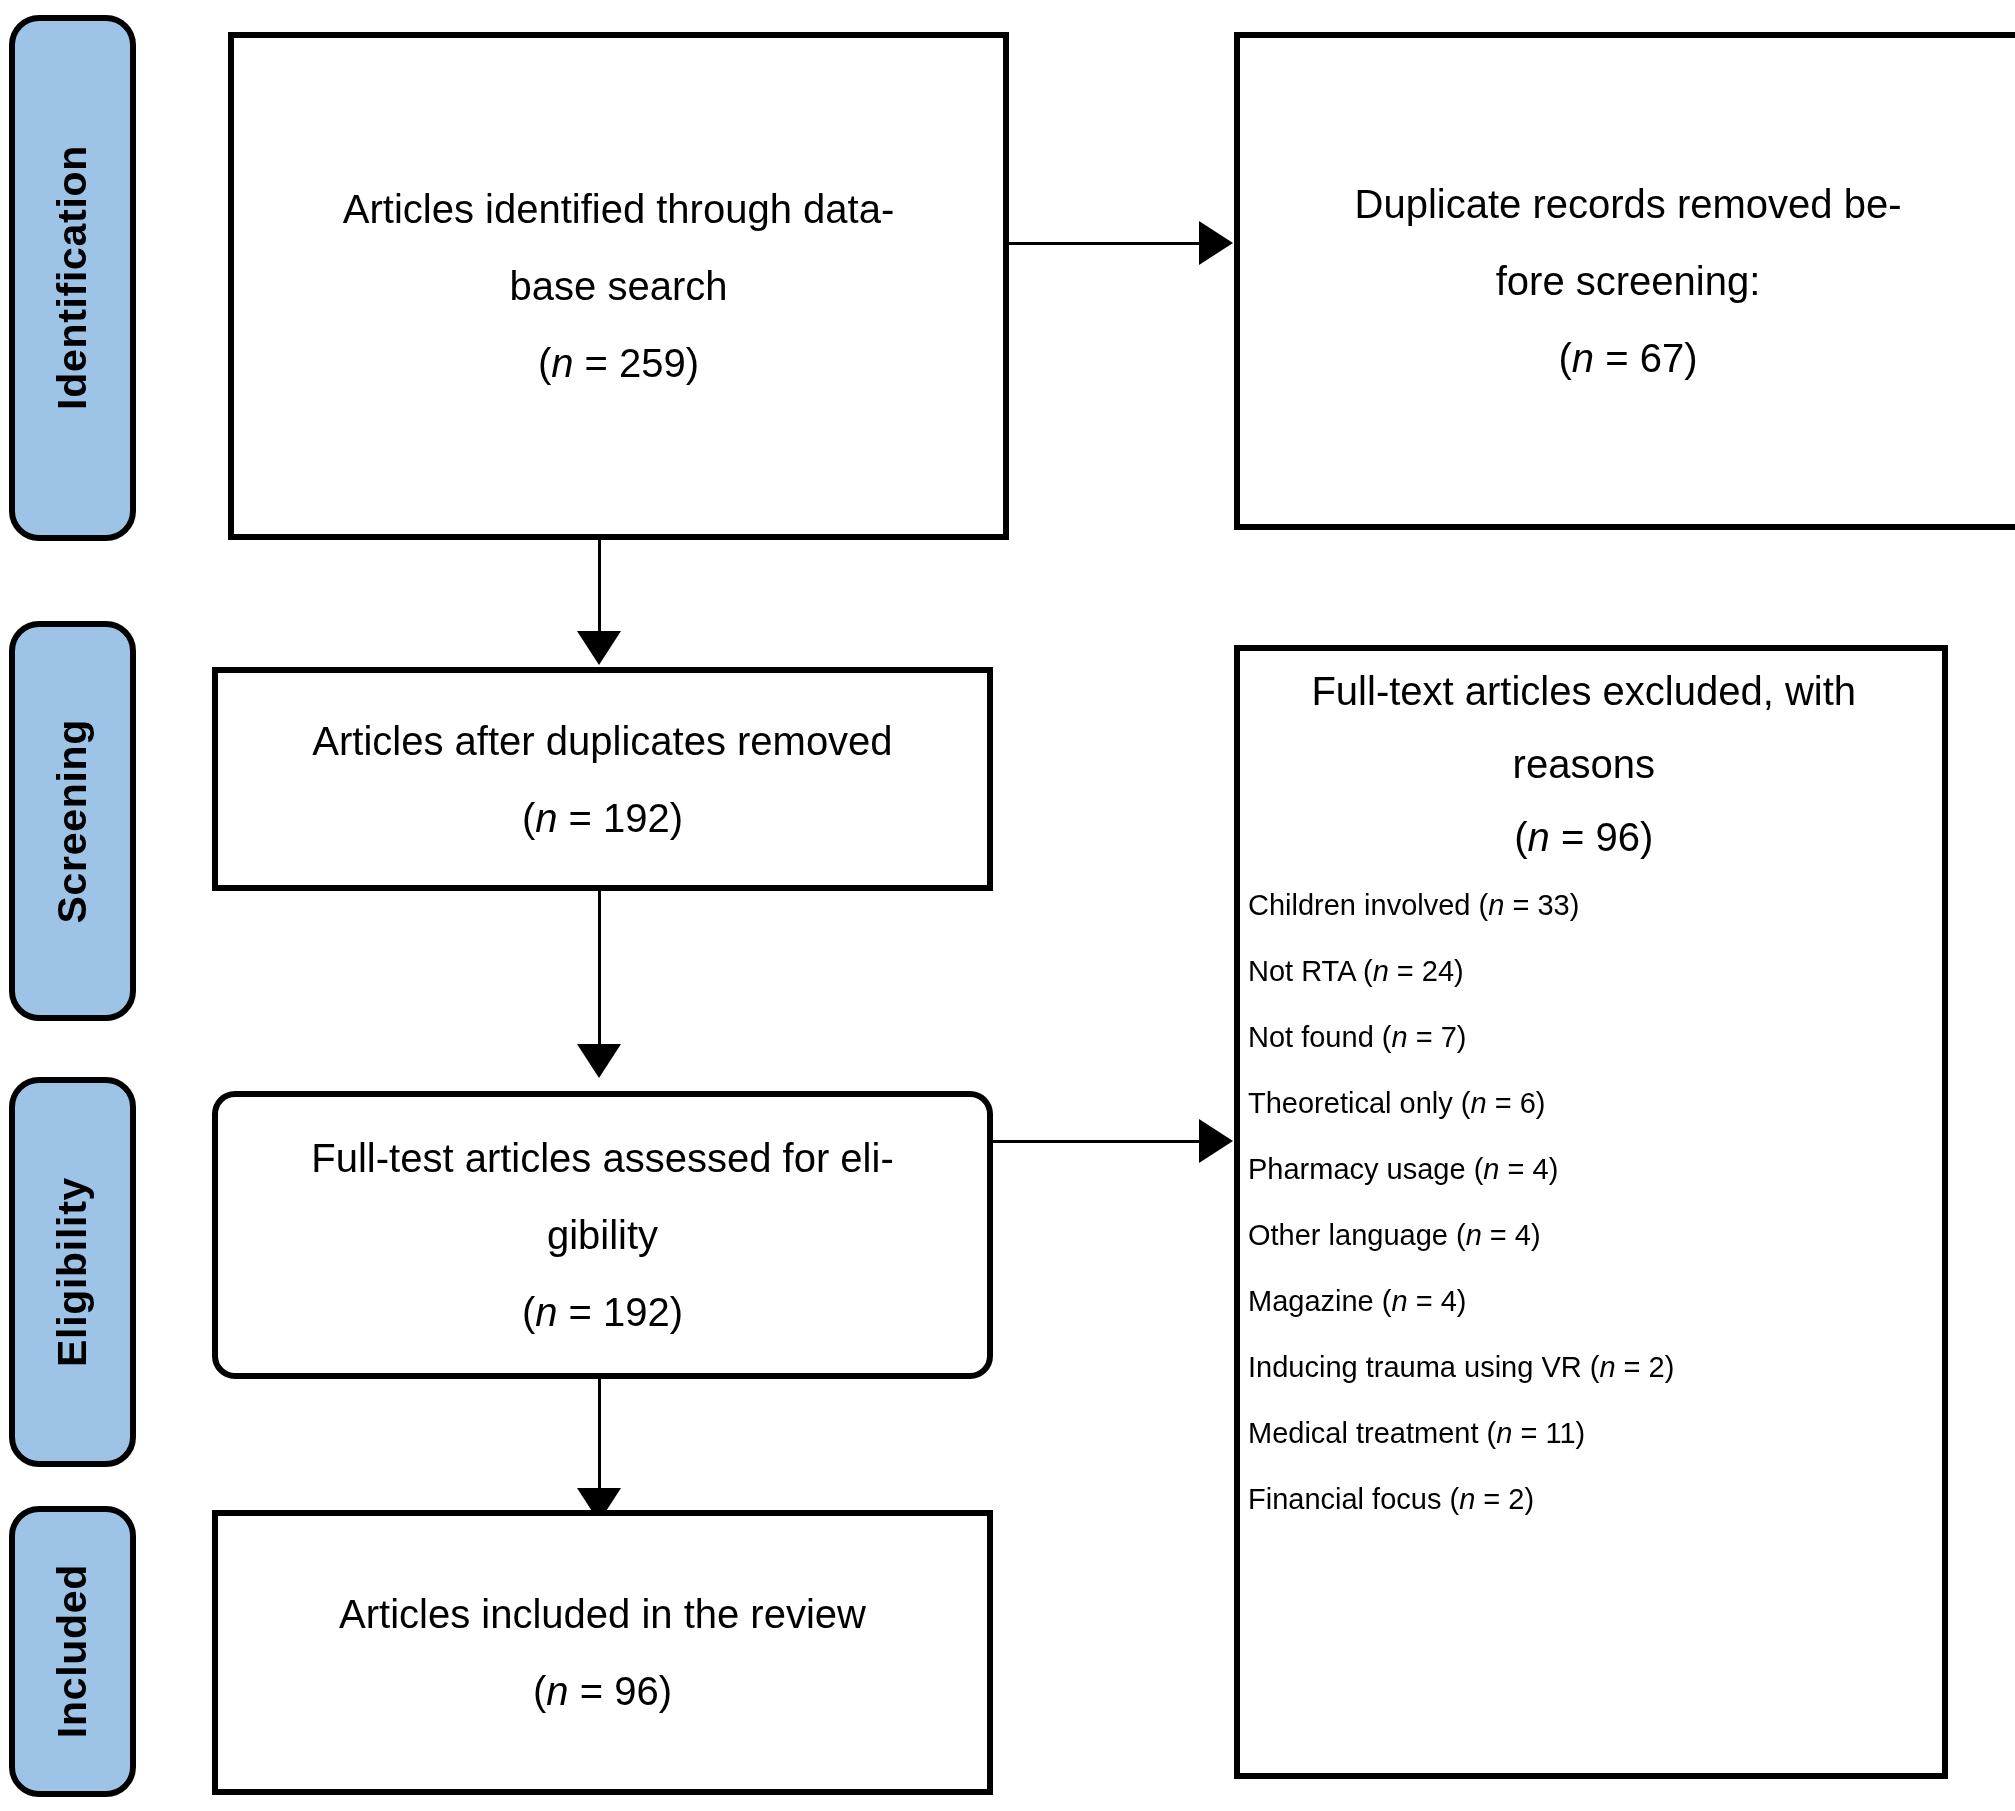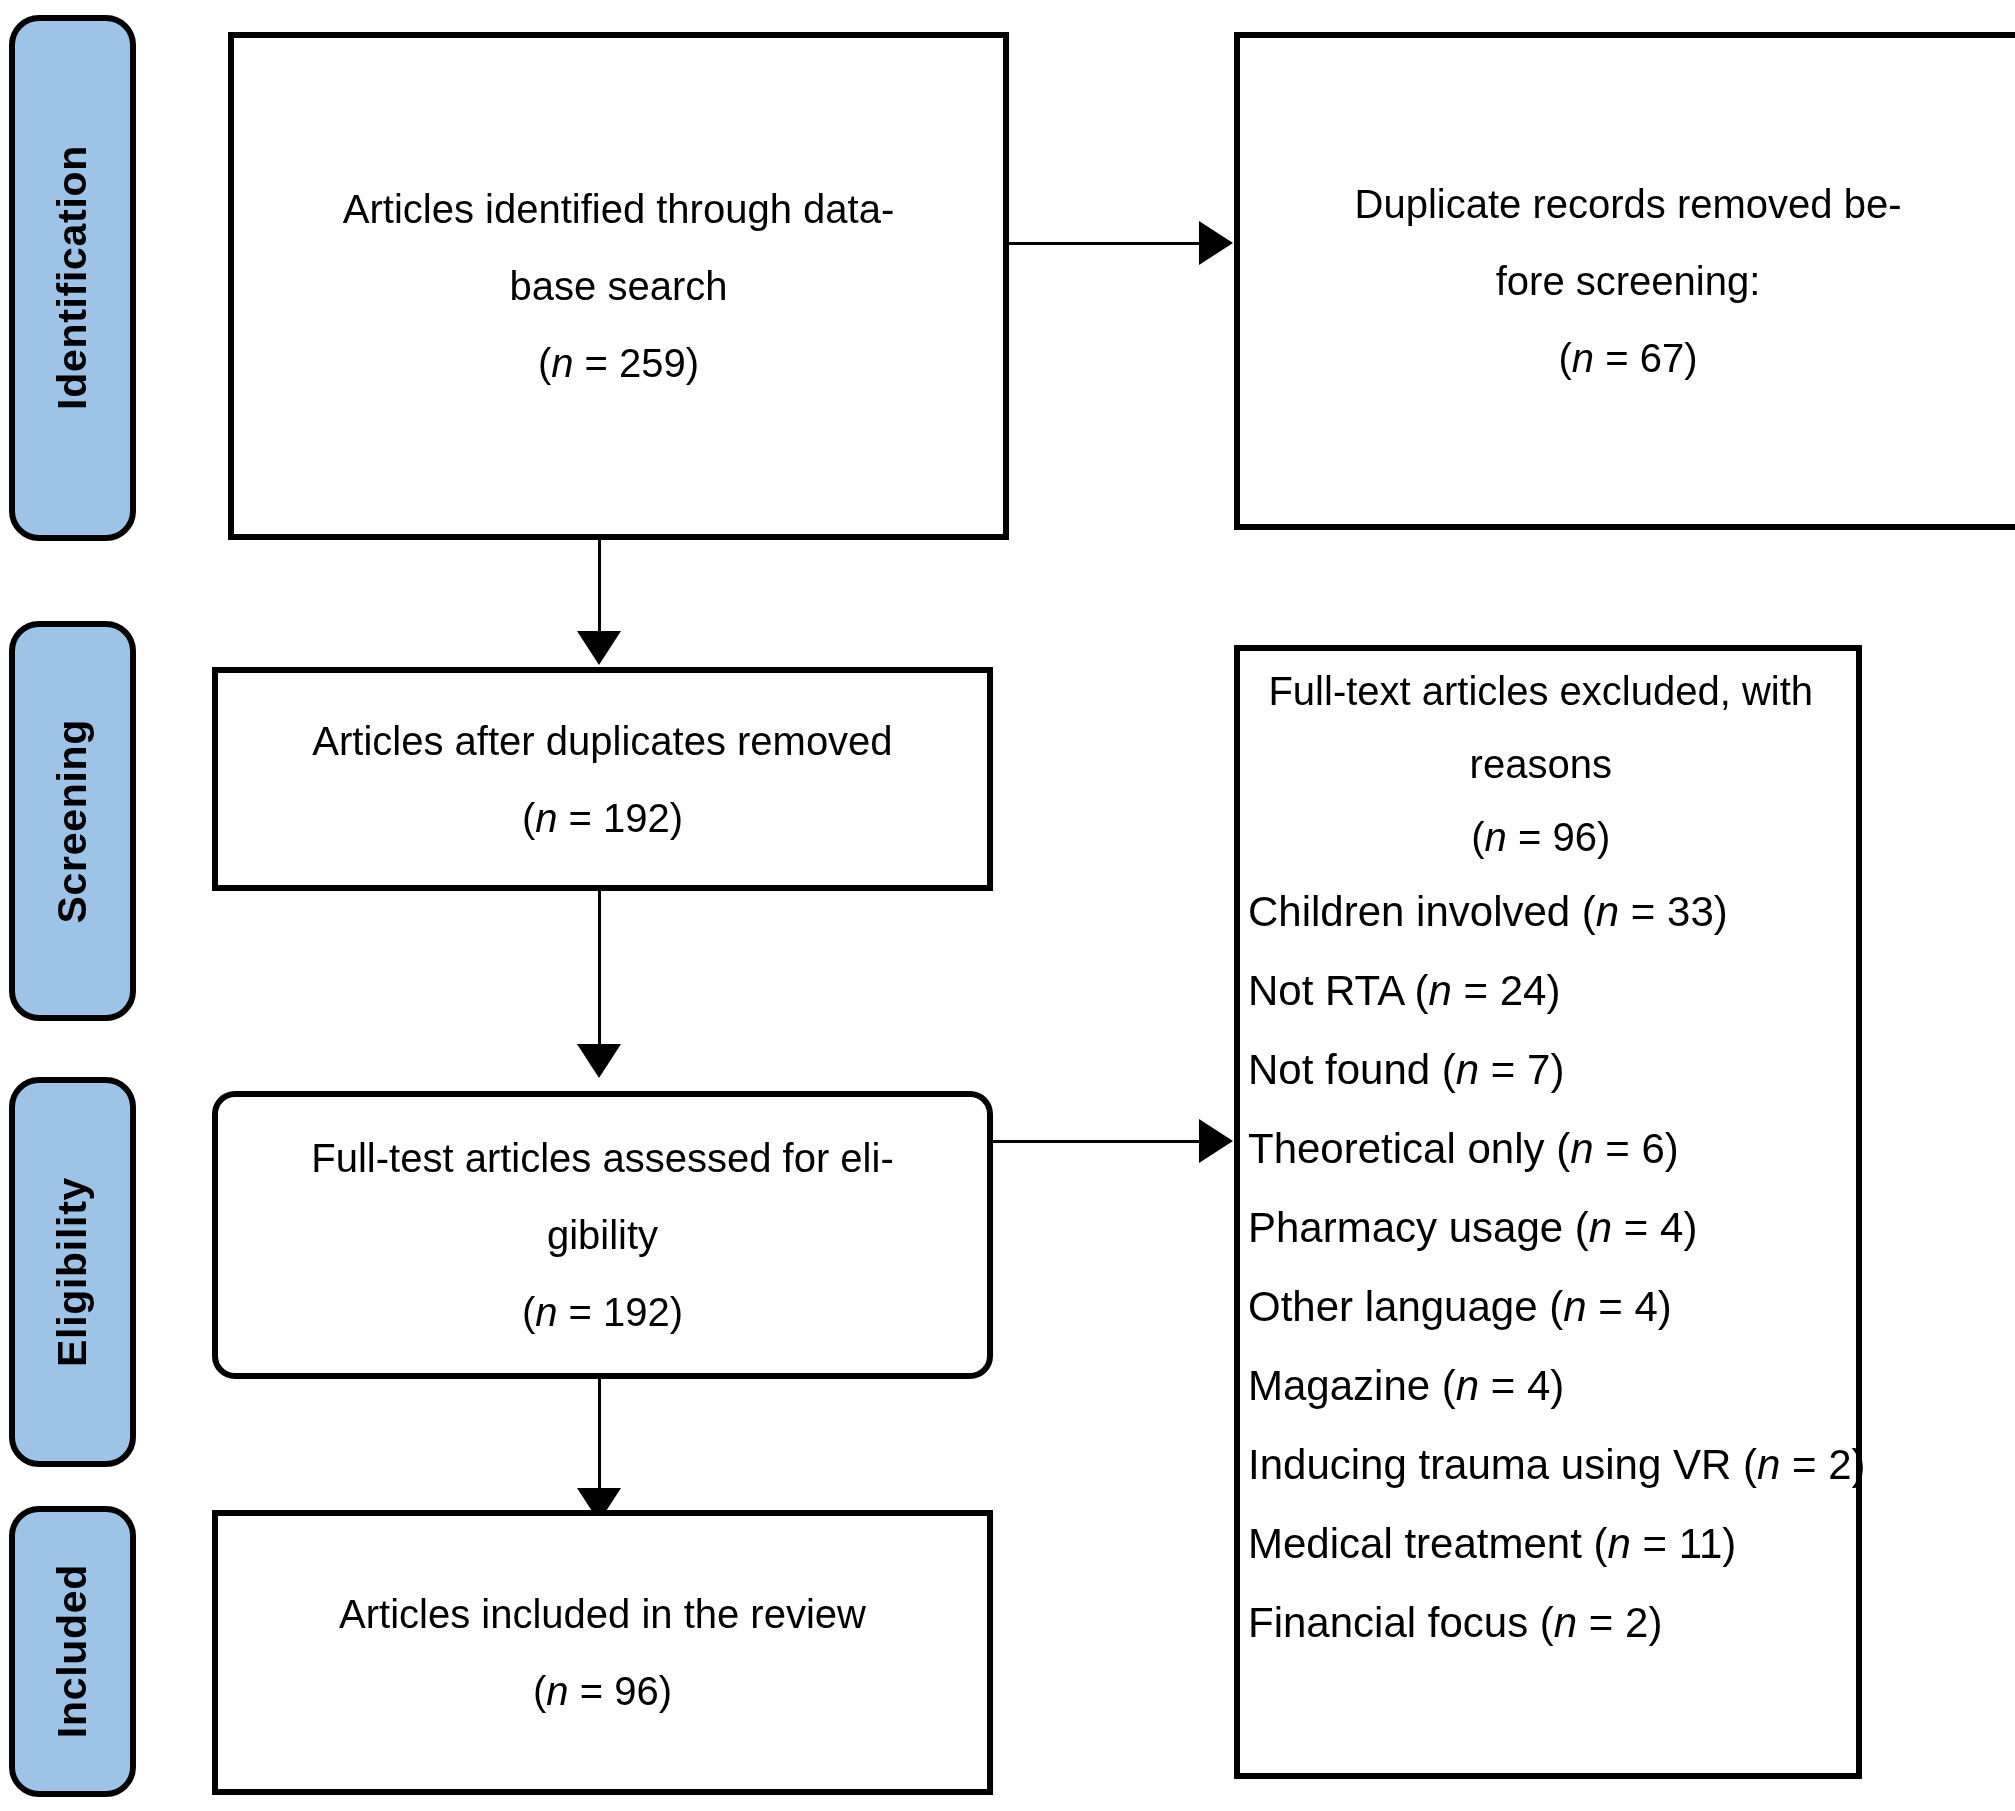--- a/index.html
+++ b/index.html
@@ -77,21 +77,21 @@
   .excl-head {
     font-size: 40px;
     color: #000;
     text-align: center;
     line-height: 1.0;
     white-space: nowrap;
   }
   .excl-head + .excl-head { margin-top: 33px; }
   .excl-list { margin-top: 34px; }
   .excl-item {
-    font-size: 42px;
+    font-size: 29px;
     color: #000;
     text-align: left;
     line-height: 1.0;
     white-space: nowrap;
   }
   .excl-item + .excl-item { margin-top: 37px; }
   em.n { font-style: italic; }
 
   
   .v-line {
@@ -176,21 +176,21 @@
     <div class="line">Full-test articles assessed for eli-</div>
     <div class="line">gibility</div>
     <div class="line">(<em class="n">n</em> = <span>192</span>)</div>
   </div>
 
   <div class="flow-box" style="left:212px; top:1510px; width:781px; height:285px;">
     <div class="line">Articles included in the review</div>
     <div class="line">(<em class="n">n</em> = <span>96</span>)</div>
   </div>
 
-  <div class="excl-box" style="left:1234px; top:645px; width:628px; height:1134px;padding-left:8px;">
+  <div class="excl-box" style="left:1234px; top:645px; width:714px; height:1134px;padding-left:8px;">
     <div class="excl-head">Full-text articles excluded, with</div>
     <div class="excl-head">reasons</div>
     <div class="excl-head" style="margin-top:33px;">(<em class="n">n</em> = <span>96</span>)</div>
 
     <div class="excl-list">
       <div class="excl-item"><span>Children involved</span>
         (<em class="n">n</em>
         = <span>33</span>)</div>
 
       <div class="excl-item"><span>Not RTA</span>

